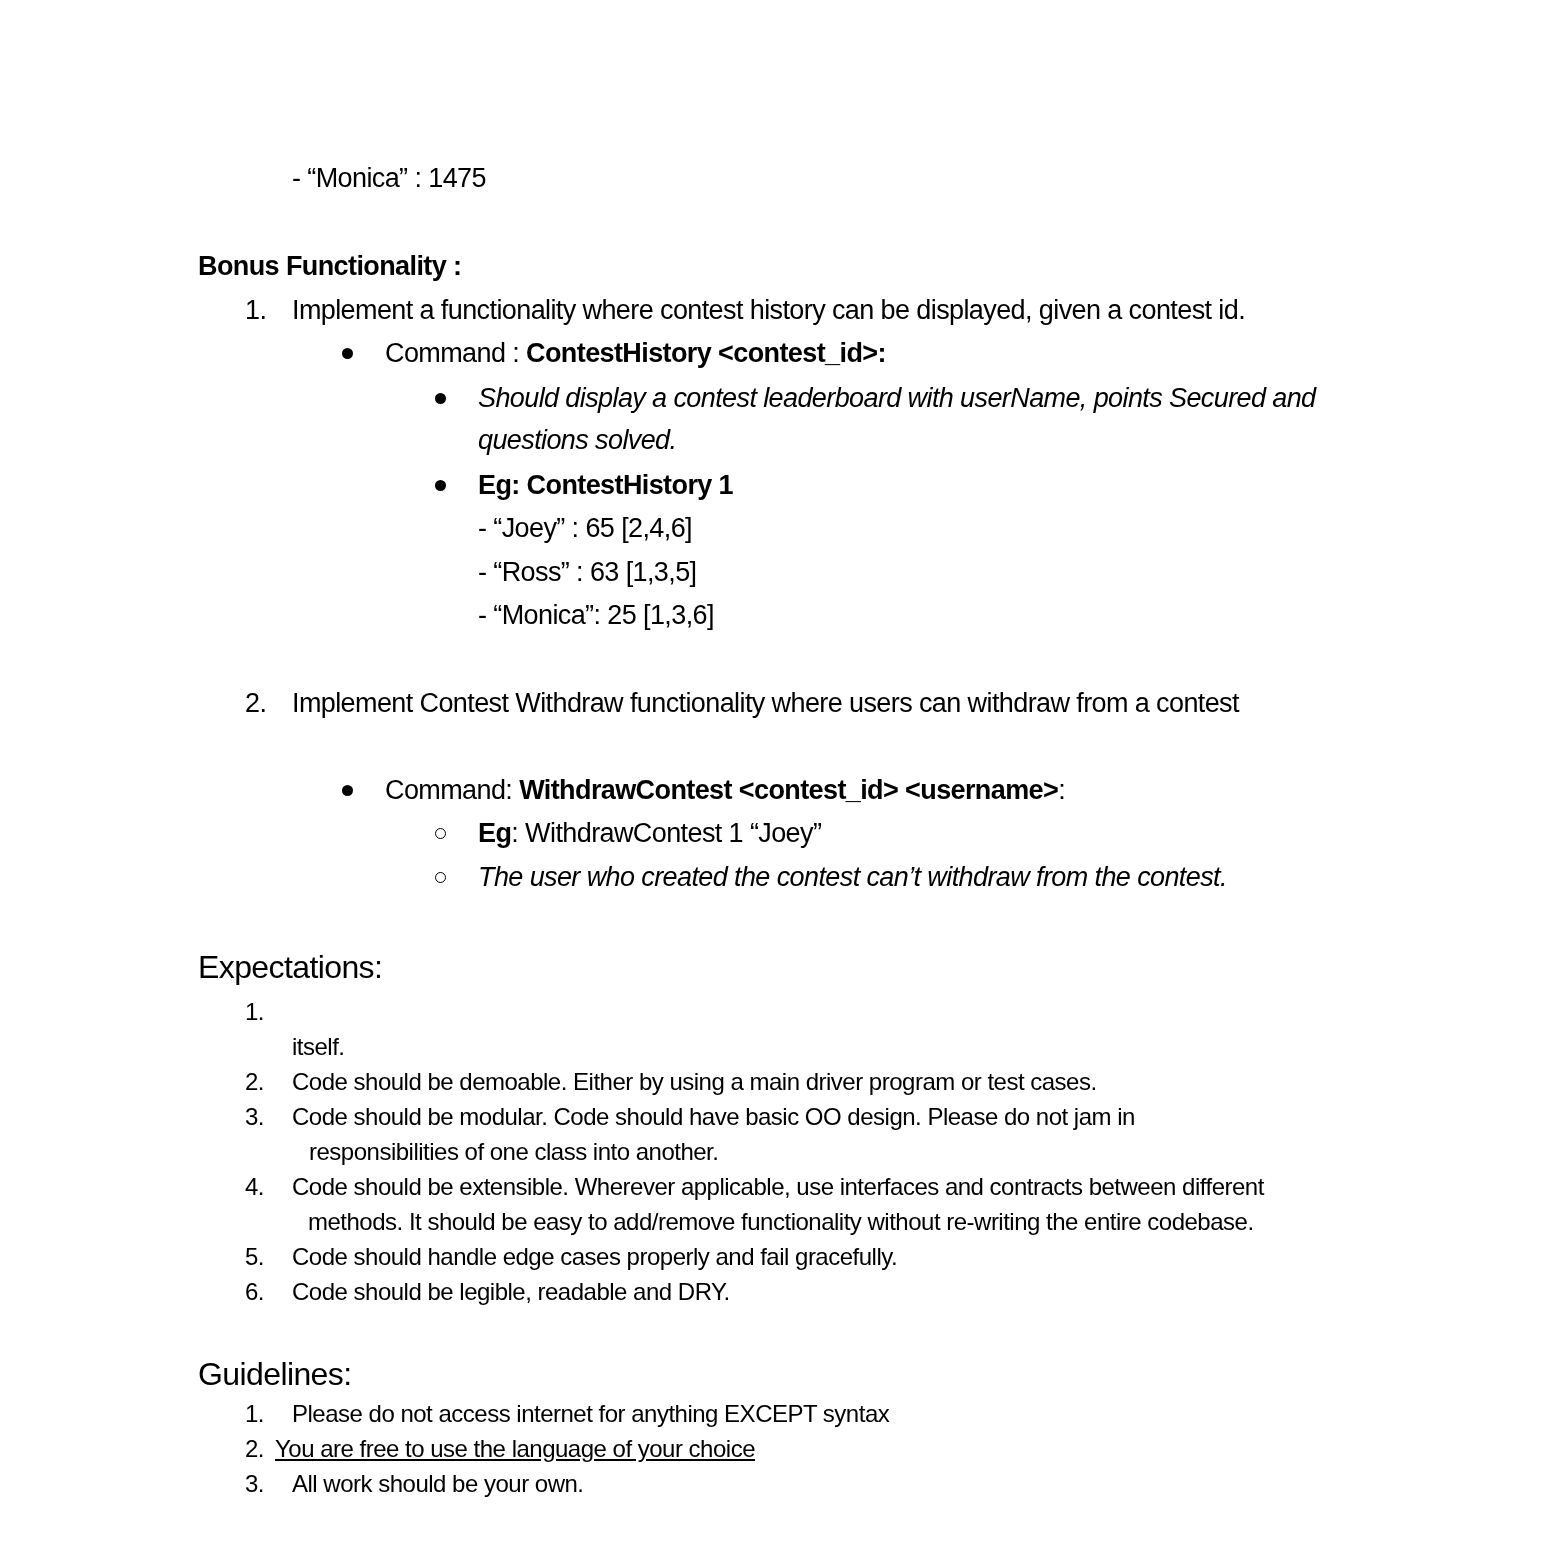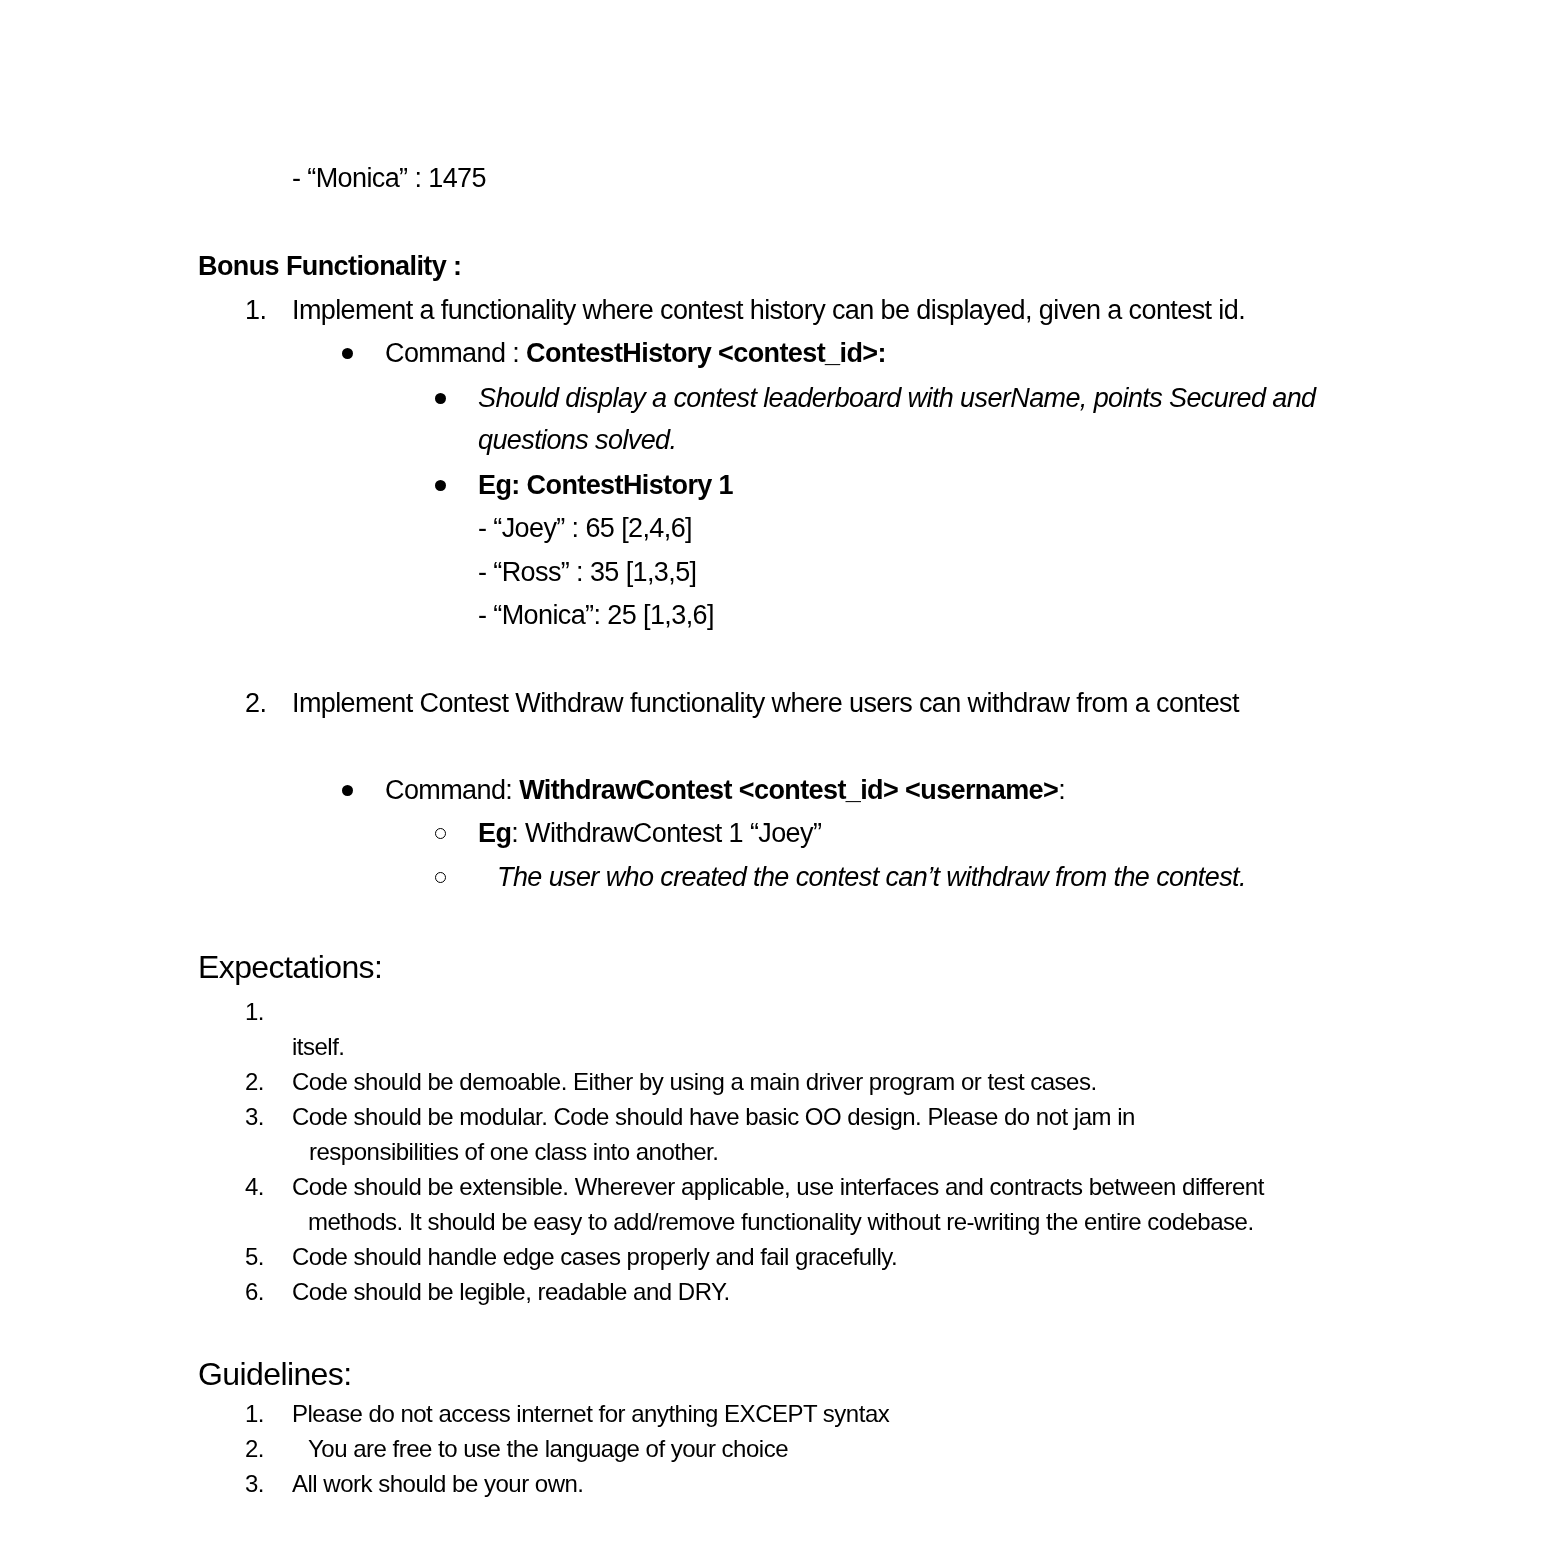--- a/index.html
+++ b/index.html
@@ -37,34 +37,34 @@
   <div class="line" style="left:385px; top:336px;"><span>Command : </span><span class="bold">ContestHistory &lt;contest_id&gt;:</span></div>
 
   <span class="bullet-dot" style="left:435px; top:393px;"></span>
   <div class="line italic" style="left:478px; top:381px;">Should display a contest leaderboard with userName, points Secured and</div>
   <div class="line italic" style="left:478px; top:423px;">questions solved.</div>
 
   <span class="bullet-dot" style="left:435px; top:480px;"></span>
   <div class="line bold" style="left:478px; top:468px;">Eg: ContestHistory 1</div>
 
   <div class="line" style="left:478px; top:511px;">-  “Joey” : 65 [2,4,6]</div>
-  <div class="line" style="left:478px; top:555px;">-  “Ross” : 35 [1,3,5]</div>
+  <div class="line" style="left:478px; top:555px;">-  “Ross” : 63 [1,3,5]</div>
   <div class="line" style="left:478px; top:598px;">- “Monica”: 25 [1,3,6]</div>
 
   <div class="num line" style="left:245px; top:686px;">2.</div>
   <div class="line" style="left:292px; top:686px;">Implement Contest Withdraw functionality where users can withdraw from a contest</div>
 
   <span class="bullet-dot" style="left:342px; top:785px;"></span>
   <div class="line" style="left:385px; top:773px;"><span>Command: </span><span class="bold">WithdrawContest &lt;contest_id&gt; &lt;username&gt;</span><span>:</span></div>
 
   <span class="bullet-circle" style="left:435px; top:828px;"></span>
   <div class="line" style="left:478px; top:816px;"><span class="bold">Eg</span><span>: WithdrawContest 1 “Joey”</span></div>
 
   <span class="bullet-circle" style="left:435px; top:872px;"></span>
-  <div class="line italic" style="left:478px; top:860px;margin-left:19px;">The user who created the contest can’t withdraw from the contest.</div>
+  <div class="line italic" style="left:478px; top:860px;">The user who created the contest can’t withdraw from the contest.</div>
 
   <div class="line heading" style="left:198px; top:948px;">Expectations:</div>
 
   <div class="num line small" style="left:245px; top:997px;">1.</div>
   <div class="line small" style="left:292px; top:1032px;">itself.</div>
 
   <div class="num line small" style="left:245px; top:1067px;">2.</div>
   <div class="line small" style="left:292px; top:1067px;">Code should be demoable. Either by using a main driver program or test cases.</div>
 
   <div class="num line small" style="left:245px; top:1102px;">3.</div>
@@ -80,18 +80,18 @@
 
   <div class="num line small" style="left:245px; top:1277px;">6.</div>
   <div class="line small" style="left:292px; top:1277px;">Code should be legible, readable and DRY.</div>
 
   <div class="line heading" style="left:198px; top:1355px;">Guidelines:</div>
 
   <div class="num line small" style="left:245px; top:1399px;">1.</div>
   <div class="line small" style="left:292px; top:1399px;">Please do not access internet for anything EXCEPT syntax</div>
 
   <div class="num line small" style="left:245px; top:1434px;">2.</div>
-  <div class="line small" style="left:308px; top:1434px;">You are free to use the language of your choice</div>
+  <div class="line small" style="left:275px; top:1434px;text-decoration:underline;">You are free to use the language of your choice</div>
 
   <div class="num line small" style="left:245px; top:1469px;">3.</div>
   <div class="line small" style="left:292px; top:1469px;">All work should be your own.</div>
 
 </div>
 
 </body></html>

